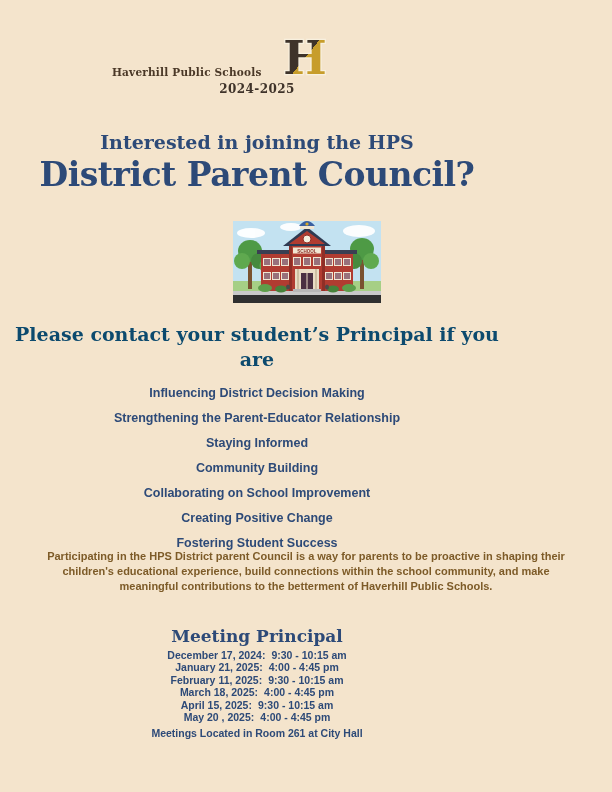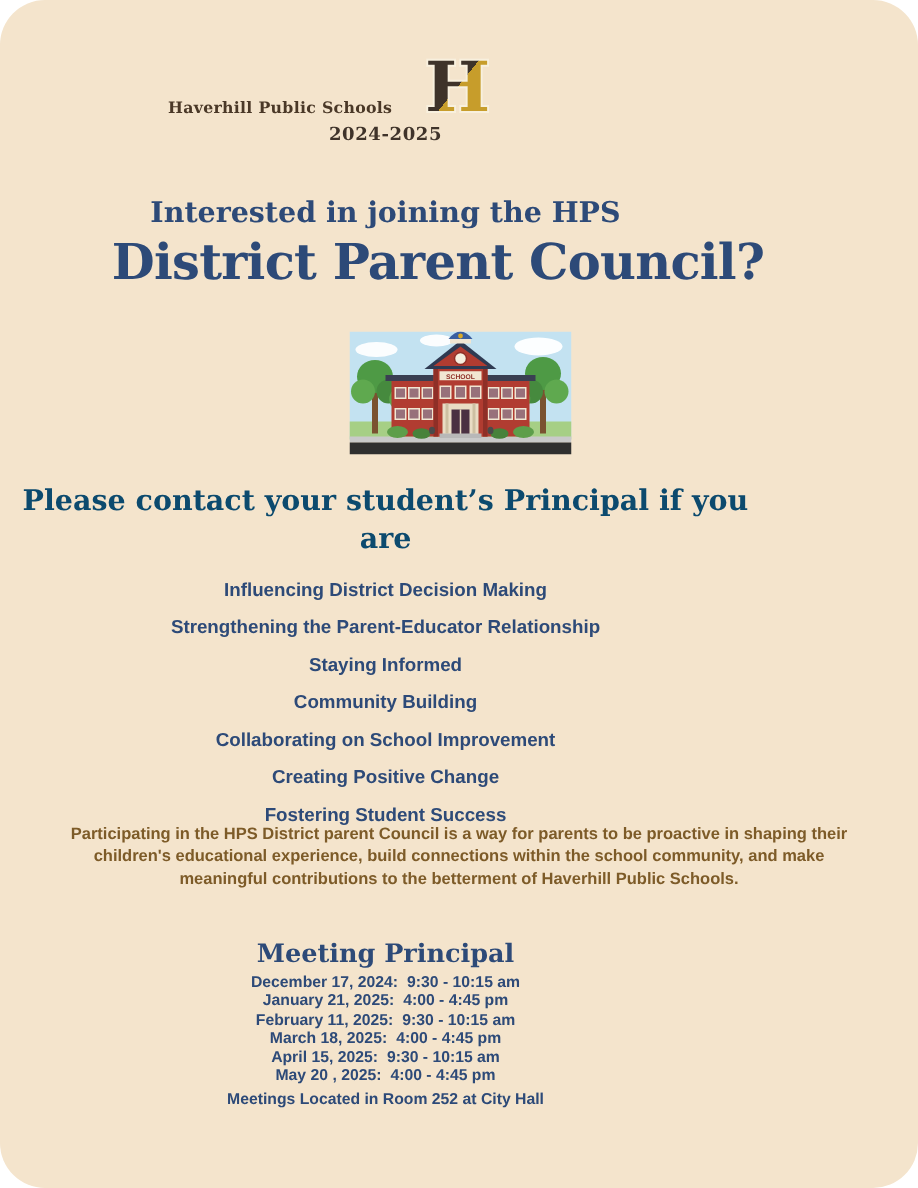--- a/index.html
+++ b/index.html
@@ -2,21 +2,20 @@
 <html><head>
 <meta charset="utf-8">
 <style>
   html,body{margin:0;padding:0;}
   .page{
     position:relative;
     width:612px;height:792px;
     background:#f4e4cc;
     overflow:hidden;
     font-family:"Liberation Sans",sans-serif;
-    border-radius:30px;
   }
   .abs{position:absolute;}
   .centered{left:0;width:514px;text-align:center;}
 
   .school-name{
     left:112px;top:66px;
     font-family:"DejaVu Serif",serif;
     font-weight:bold;font-size:10.5px;
     color:#4a3827;letter-spacing:.2px;
   }
@@ -32,21 +31,20 @@
     font-family:"DejaVu Serif",serif;
     font-weight:bold;font-size:19px;
     color:#2d4a78;
   }
   .main-title{
     top:155px;
     font-family:"DejaVu Serif",serif;
     font-weight:bold;font-size:33px;
     color:#2d4a78;
     letter-spacing:-.5px;
-    padding-left:35px;
   }
   .building{left:233px;top:221px;width:148px;height:82px;}
 
   .contact-heading{
     top:322px;
     font-family:"DejaVu Serif",serif;
     font-weight:bold;font-size:19px;
     color:#0c4a6e;line-height:25px;
   }
   .benefits{
@@ -241,15 +239,15 @@
 
       <div><span class="date">February 11, 2025:</span><span class="time">9:30 - 10:15 am</span></div>
 
       <div><span class="date">March 18, 2025:</span><span class="time">4:00 - 4:45 pm</span></div>
 
       <div><span class="date">April 15, 2025:</span><span class="time">9:30 - 10:15 am</span></div>
 
       <div><span class="date">May 20 , 2025:</span><span class="time">4:00 - 4:45 pm</span></div>
     </div>
 
-  <div class="abs centered location">Meetings Located in Room 252 at City Hall</div>
+  <div class="abs centered location">Meetings Located in Room 261 at City Hall</div>
 
 </div>
 
 </body></html>

